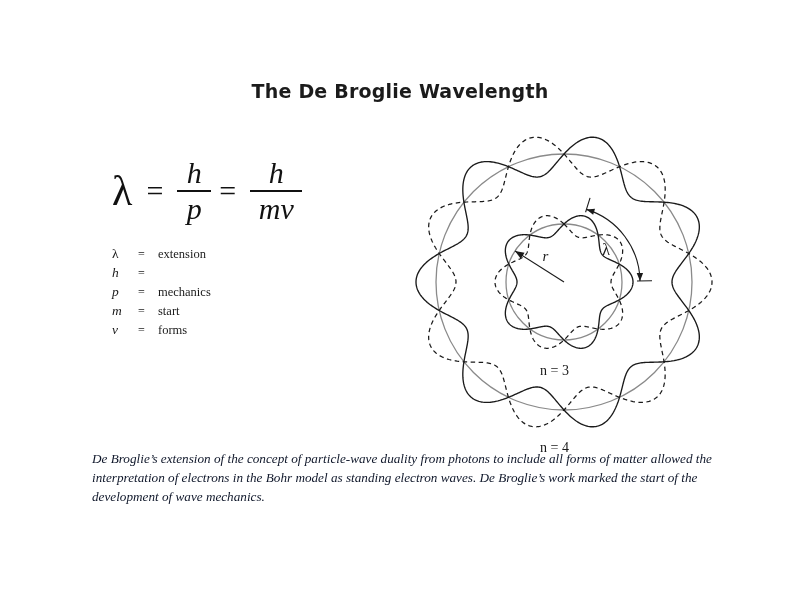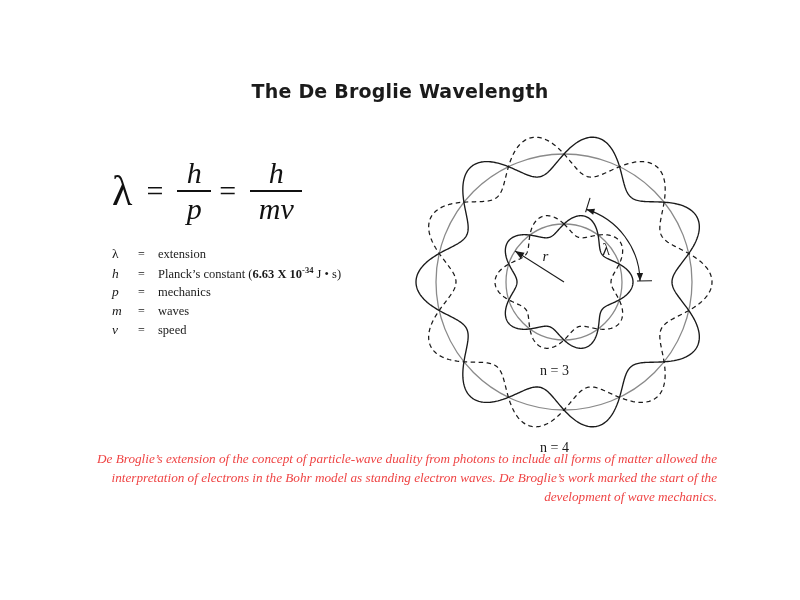--- a/index.html
+++ b/index.html
@@ -131,22 +131,22 @@
   
   .caption {
     position: absolute;
     left: 92px;
     top: 449px;
     width: 625px;
     font-family: "Liberation Serif", serif;
     font-style: italic;
     font-size: 13.2px;
     line-height: 1.45;
-    color: #ef4444;
-    text-align: right;
+    color: #0f172a;
+    text-align: left;
   }
 </style>
 </head>
 <body>
 
 <div id="slide">
 
   <div class="title">The De Broglie Wavelength</div>
 
   <div class="equation">
@@ -169,39 +169,38 @@
 
     <div class="legend-row">
       <span class="legend-sym upright">λ</span>
       <span class="legend-eq">=</span>
       <span class="legend-def">extension</span>
     </div>
 
     <div class="legend-row">
       <span class="legend-sym">h</span>
       <span class="legend-eq">=</span>
-      <span class="legend-def"><span>Planck’s constant (</span><span class="val">6.63 X 10</span><sup>-34</sup><span> J • s)</span></span>
       </div>
 
     <div class="legend-row">
       <span class="legend-sym">p</span>
       <span class="legend-eq">=</span>
       <span class="legend-def">mechanics</span>
     </div>
 
     <div class="legend-row">
       <span class="legend-sym">m</span>
       <span class="legend-eq">=</span>
-      <span class="legend-def">waves</span>
+      <span class="legend-def">start</span>
     </div>
 
     <div class="legend-row">
       <span class="legend-sym">v</span>
       <span class="legend-eq">=</span>
-      <span class="legend-def">speed</span>
+      <span class="legend-def">forms</span>
     </div>
 
   </div>
 
   <div class="diagram">
     <svg id="dia" width="344" height="330" viewBox="0 0 344 330">
       <g id="dia-shapes">
           <circle cx="172" cy="160" r="128" fill="none" stroke="#8a8a8a" stroke-width="1.3"></circle>
           <path d="M172.00 32.00L173.13 30.78L174.28 29.58L175.45 28.40L176.64 27.24L177.85 26.11L179.07 25.02L180.32 23.96L181.58 22.95L182.86 21.98L184.16 21.06L185.46 20.20L186.78 19.39L188.10 18.65L189.44 17.97L190.78 17.36L192.12 16.83L193.47 16.36L194.81 15.98L196.15 15.67L197.49 15.44L198.82 15.29L200.14 15.22L201.45 15.24L202.75 15.34L204.03 15.53L205.29 15.80L206.54 16.15L207.76 16.59L208.96 17.10L210.13 17.70L211.28 18.38L212.39 19.13L213.48 19.96L214.54 20.86L215.56 21.84L216.55 22.88L217.51 23.98L218.43 25.14L219.32 26.36L220.18 27.64L220.99 28.96L221.77 30.33L222.52 31.74L223.23 33.19L223.91 34.67L224.56 36.18L225.17 37.71L225.75 39.27L226.31 40.83L226.83 42.41L227.33 44.00L227.81 45.58L228.26 47.16L228.69 48.74L229.11 50.30L229.50 51.85L229.89 53.38L230.27 54.88L230.64 56.36L231.00 57.81L231.36 59.22L231.73 60.60L232.09 61.94L232.47 63.23L232.85 64.48L233.25 65.69L233.66 66.84L234.09 67.94L234.54 69.00L235.02 70.00L235.52 70.94L236.06 71.83L236.62 72.67L237.22 73.45L237.85 74.18L238.52 74.86L239.23 75.48L239.98 76.05L240.78 76.57L241.62 77.03L242.50 77.46L243.43 77.83L244.40 78.16L245.42 78.46L246.49 78.71L247.60 78.92L248.76 79.11L249.97 79.26L251.22 79.39L252.51 79.49L253.84 79.57L255.22 79.64L256.63 79.69L258.08 79.73L259.56 79.76L261.08 79.79L262.62 79.83L264.19 79.86L265.78 79.90L267.39 79.96L269.02 80.02L270.66 80.11L272.31 80.21L273.96 80.34L275.62 80.49L277.27 80.67L278.92 80.88L280.55 81.13L282.17 81.41L283.78 81.73L285.35 82.09L286.90 82.50L288.42 82.94L289.91 83.43L291.35 83.97L292.75 84.55L294.10 85.17L295.41 85.85L296.66 86.57L297.85 87.34L298.98 88.16L300.05 89.02L301.06 89.93L301.99 90.88L302.86 91.88L303.65 92.92L304.37 94.00L305.01 95.13L305.58 96.29L306.06 97.48L306.47 98.72L306.81 99.98L307.06 101.28L307.23 102.60L307.33 103.95L307.35 105.32L307.29 106.71L307.16 108.12L306.95 109.54L306.68 110.98L306.33 112.43L305.92 113.89L305.45 115.35L304.92 116.81L304.32 118.28L303.68 119.74L302.98 121.20L302.24 122.65L301.46 124.10L300.64 125.53L299.78 126.95L298.90 128.36L297.99 129.75L297.06 131.13L296.11 132.48L295.16 133.82L294.20 135.14L293.23 136.43L292.27 137.71L291.32 138.96L290.38 140.19L289.46 141.40L288.55 142.58L287.68 143.74L286.83 144.88L286.02 146.00L285.25 147.10L284.52 148.17L283.83 149.23L283.19 150.27L282.61 151.30L282.07 152.30L281.60 153.30L281.18 154.28L280.82 155.25L280.53 156.21L280.30 157.16L280.13 158.11L280.03 159.06L280.00 160.00L280.03 160.94L280.13 161.89L280.30 162.84L280.53 163.79L280.82 164.75L281.18 165.72L281.60 166.70L282.07 167.70L282.61 168.70L283.19 169.73L283.83 170.77L284.52 171.83L285.25 172.90L286.02 174.00L286.83 175.12L287.68 176.26L288.55 177.42L289.46 178.60L290.38 179.81L291.32 181.04L292.27 182.29L293.23 183.57L294.20 184.86L295.16 186.18L296.11 187.52L297.06 188.87L297.99 190.25L298.90 191.64L299.78 193.05L300.64 194.47L301.46 195.90L302.24 197.35L302.98 198.80L303.68 200.26L304.32 201.72L304.92 203.19L305.45 204.65L305.92 206.11L306.33 207.57L306.68 209.02L306.95 210.46L307.16 211.88L307.29 213.29L307.35 214.68L307.33 216.05L307.23 217.40L307.06 218.72L306.81 220.02L306.47 221.28L306.06 222.52L305.58 223.71L305.01 224.87L304.37 226.00L303.65 227.08L302.86 228.12L301.99 229.12L301.06 230.07L300.05 230.98L298.98 231.84L297.85 232.66L296.66 233.43L295.41 234.15L294.10 234.83L292.75 235.45L291.35 236.03L289.91 236.57L288.42 237.06L286.90 237.50L285.35 237.91L283.78 238.27L282.17 238.59L280.55 238.87L278.92 239.12L277.27 239.33L275.62 239.51L273.96 239.66L272.31 239.79L270.66 239.89L269.02 239.98L267.39 240.04L265.78 240.10L264.19 240.14L262.62 240.17L261.08 240.21L259.56 240.24L258.08 240.27L256.63 240.31L255.22 240.36L253.84 240.43L252.51 240.51L251.22 240.61L249.97 240.74L248.76 240.89L247.60 241.08L246.49 241.29L245.42 241.54L244.40 241.84L243.43 242.17L242.50 242.54L241.62 242.97L240.78 243.43L239.98 243.95L239.23 244.52L238.52 245.14L237.85 245.82L237.22 246.55L236.62 247.33L236.06 248.17L235.52 249.06L235.02 250.00L234.54 251.00L234.09 252.06L233.66 253.16L233.25 254.31L232.85 255.52L232.47 256.77L232.09 258.06L231.73 259.40L231.36 260.78L231.00 262.19L230.64 263.64L230.27 265.12L229.89 266.62L229.50 268.15L229.11 269.70L228.69 271.26L228.26 272.84L227.81 274.42L227.33 276.00L226.83 277.59L226.31 279.17L225.75 280.73L225.17 282.29L224.56 283.82L223.91 285.33L223.23 286.81L222.52 288.26L221.77 289.67L220.99 291.04L220.18 292.36L219.32 293.64L218.43 294.86L217.51 296.02L216.55 297.12L215.56 298.16L214.54 299.14L213.48 300.04L212.39 300.87L211.28 301.62L210.13 302.30L208.96 302.90L207.76 303.41L206.54 303.85L205.29 304.20L204.03 304.47L202.75 304.66L201.45 304.76L200.14 304.78L198.82 304.71L197.49 304.56L196.15 304.33L194.81 304.02L193.47 303.64L192.12 303.17L190.78 302.64L189.44 302.03L188.10 301.35L186.78 300.61L185.46 299.80L184.16 298.94L182.86 298.02L181.58 297.05L180.32 296.04L179.07 294.98L177.85 293.89L176.64 292.76L175.45 291.60L174.28 290.42L173.13 289.22L172.00 288.00L170.89 286.77L169.81 285.54L168.74 284.31L167.70 283.09L166.68 281.87L165.68 280.67L164.69 279.48L163.73 278.32L162.78 277.19L161.84 276.09L160.93 275.02L160.02 273.99L159.12 273.00L158.24 272.06L157.36 271.17L156.49 270.33L155.63 269.55L154.76 268.82L153.90 268.15L153.04 267.55L152.17 267.00L151.29 266.52L150.41 266.10L149.52 265.75L148.62 265.46L147.70 265.23L146.77 265.08L145.83 264.98L144.86 264.95L143.87 264.98L142.86 265.07L141.83 265.22L140.77 265.42L139.69 265.68L138.58 265.99L137.45 266.35L136.28 266.75L135.09 267.20L133.87 267.68L132.62 268.20L131.34 268.75L130.03 269.33L128.70 269.93L127.33 270.55L125.95 271.19L124.53 271.83L123.09 272.48L121.63 273.14L120.15 273.79L118.64 274.43L117.12 275.06L115.58 275.67L114.03 276.27L112.47 276.84L110.90 277.38L109.32 277.88L107.74 278.36L106.16 278.79L104.58 279.17L103.00 279.51L101.43 279.80L99.88 280.03L98.33 280.21L96.81 280.33L95.30 280.39L93.82 280.39L92.37 280.31L90.94 280.18L89.54 279.97L88.19 279.70L86.86 279.36L85.58 278.94L84.35 278.46L83.15 277.90L82.01 277.28L80.91 276.59L79.87 275.83L78.88 275.00L77.94 274.10L77.06 273.14L76.24 272.12L75.48 271.04L74.77 269.90L74.13 268.70L73.54 267.45L73.01 266.15L72.54 264.80L72.14 263.41L71.78 261.98L71.49 260.51L71.25 259.01L71.07 257.47L70.93 255.91L70.85 254.32L70.82 252.71L70.83 251.09L70.89 249.46L70.98 247.81L71.12 246.16L71.29 244.51L71.49 242.86L71.71 241.21L71.96 239.57L72.23 237.95L72.52 236.33L72.82 234.74L73.13 233.16L73.45 231.60L73.76 230.07L74.07 228.57L74.38 227.09L74.67 225.65L74.95 224.24L75.21 222.86L75.44 221.51L75.65 220.21L75.83 218.93L75.97 217.70L76.08 216.50L76.15 215.34L76.17 214.22L76.15 213.13L76.08 212.08L75.96 211.07L75.78 210.09L75.55 209.14L75.26 208.23L74.92 207.35L74.51 206.50L74.05 205.67L73.52 204.88L72.94 204.11L72.29 203.35L71.58 202.62L70.81 201.91L69.99 201.22L69.10 200.53L68.16 199.86L67.16 199.20L66.12 198.54L65.02 197.88L63.87 197.23L62.68 196.58L61.45 195.92L60.17 195.26L58.87 194.59L57.53 193.91L56.16 193.22L54.77 192.51L53.36 191.79L51.94 191.05L50.50 190.29L49.06 189.51L47.62 188.72L46.18 187.89L44.75 187.05L43.33 186.18L41.94 185.28L40.56 184.36L39.21 183.41L37.89 182.44L36.61 181.44L35.37 180.42L34.17 179.37L33.02 178.30L31.93 177.20L30.89 176.08L29.92 174.93L29.01 173.77L28.17 172.58L27.39 171.38L26.70 170.16L26.07 168.93L25.53 167.68L25.07 166.42L24.68 165.14L24.39 163.87L24.17 162.58L24.04 161.29L24.00 160.00L24.04 158.71L24.17 157.42L24.39 156.13L24.68 154.86L25.07 153.58L25.53 152.32L26.07 151.07L26.70 149.84L27.39 148.62L28.17 147.42L29.01 146.23L29.92 145.07L30.89 143.92L31.93 142.80L33.02 141.70L34.17 140.63L35.37 139.58L36.61 138.56L37.89 137.56L39.21 136.59L40.56 135.64L41.94 134.72L43.33 133.82L44.75 132.95L46.18 132.11L47.62 131.28L49.06 130.49L50.50 129.71L51.94 128.95L53.36 128.21L54.77 127.49L56.16 126.78L57.53 126.09L58.87 125.41L60.17 124.74L61.45 124.08L62.68 123.42L63.87 122.77L65.02 122.12L66.12 121.46L67.16 120.80L68.16 120.14L69.10 119.47L69.99 118.78L70.81 118.09L71.58 117.38L72.29 116.65L72.94 115.89L73.52 115.12L74.05 114.33L74.51 113.50L74.92 112.65L75.26 111.77L75.55 110.86L75.78 109.91L75.96 108.93L76.08 107.92L76.15 106.87L76.17 105.78L76.15 104.66L76.08 103.50L75.97 102.30L75.83 101.07L75.65 99.79L75.44 98.49L75.21 97.14L74.95 95.76L74.67 94.35L74.38 92.91L74.07 91.43L73.76 89.93L73.45 88.40L73.13 86.84L72.82 85.26L72.52 83.67L72.23 82.05L71.96 80.43L71.71 78.79L71.49 77.14L71.29 75.49L71.12 73.84L70.98 72.19L70.89 70.54L70.83 68.91L70.82 67.29L70.85 65.68L70.93 64.09L71.07 62.53L71.25 60.99L71.49 59.49L71.78 58.02L72.14 56.59L72.54 55.20L73.01 53.85L73.54 52.55L74.13 51.30L74.77 50.10L75.48 48.96L76.24 47.88L77.06 46.86L77.94 45.90L78.88 45.00L79.87 44.17L80.91 43.41L82.01 42.72L83.15 42.10L84.35 41.54L85.58 41.06L86.86 40.64L88.19 40.30L89.54 40.03L90.94 39.82L92.37 39.69L93.82 39.61L95.30 39.61L96.81 39.67L98.33 39.79L99.88 39.97L101.43 40.20L103.00 40.49L104.58 40.83L106.16 41.21L107.74 41.64L109.32 42.12L110.90 42.62L112.47 43.16L114.03 43.73L115.58 44.33L117.12 44.94L118.64 45.57L120.15 46.21L121.63 46.86L123.09 47.52L124.53 48.17L125.95 48.81L127.33 49.45L128.70 50.07L130.03 50.67L131.34 51.25L132.62 51.80L133.87 52.32L135.09 52.80L136.28 53.25L137.45 53.65L138.58 54.01L139.69 54.32L140.77 54.58L141.83 54.78L142.86 54.93L143.87 55.02L144.86 55.05L145.83 55.02L146.77 54.92L147.70 54.77L148.62 54.54L149.52 54.25L150.41 53.90L151.29 53.48L152.17 53.00L153.04 52.45L153.90 51.85L154.76 51.18L155.63 50.45L156.49 49.67L157.36 48.83L158.24 47.94L159.12 47.00L160.02 46.01L160.93 44.98L161.84 43.91L162.78 42.81L163.73 41.68L164.69 40.52L165.68 39.33L166.68 38.13L167.70 36.91L168.74 35.69L169.81 34.46L170.89 33.23L172.00 32.00Z" fill="none" stroke="#1a1a1a" stroke-width="1.35" stroke-linejoin="round"></path>
           <path d="M172.00 31.97L173.11 33.19L174.19 34.42L175.26 35.65L176.30 36.88L177.32 38.10L178.33 39.30L179.31 40.49L180.28 41.65L181.23 42.78L182.16 43.89L183.08 44.96L183.98 45.98L184.88 46.97L185.76 47.91L186.64 48.81L187.51 49.65L188.38 50.43L189.24 51.16L190.10 51.83L190.97 52.44L191.83 52.99L192.71 53.47L193.59 53.89L194.48 54.25L195.38 54.54L196.30 54.77L197.23 54.93L198.17 55.02L199.14 55.06L200.13 55.03L201.13 54.94L202.17 54.80L203.22 54.59L204.30 54.34L205.41 54.03L206.55 53.67L207.71 53.27L208.90 52.83L210.12 52.34L211.37 51.82L212.65 51.28L213.96 50.70L215.29 50.10L216.65 49.48L218.04 48.84L219.46 48.20L220.90 47.55L222.36 46.90L223.84 46.25L225.34 45.60L226.87 44.97L228.40 44.36L229.95 43.76L231.52 43.19L233.09 42.65L234.66 42.14L236.25 41.67L237.83 41.24L239.41 40.85L240.98 40.51L242.55 40.23L244.11 39.99L245.65 39.81L247.18 39.69L248.68 39.63L250.17 39.63L251.62 39.70L253.05 39.84L254.45 40.04L255.81 40.31L257.13 40.65L258.41 41.07L259.65 41.55L260.84 42.10L261.99 42.72L263.09 43.41L264.13 44.17L265.12 45.00L266.06 45.90L266.94 46.85L267.76 47.87L268.53 48.95L269.24 50.09L269.88 51.29L270.47 52.54L271.00 53.84L271.47 55.18L271.88 56.57L272.23 58.00L272.53 59.47L272.77 60.98L272.95 62.51L273.09 64.07L273.17 65.66L273.20 67.26L273.19 68.89L273.14 70.52L273.04 72.17L272.91 73.82L272.74 75.47L272.54 77.12L272.32 78.77L272.06 80.41L271.79 82.03L271.51 83.65L271.20 85.24L270.90 86.82L270.58 88.38L270.27 89.91L269.95 91.41L269.65 92.89L269.35 94.33L269.08 95.75L268.82 97.13L268.58 98.47L268.37 99.78L268.19 101.05L268.04 102.29L267.94 103.49L267.87 104.65L267.84 105.78L267.86 106.86L267.93 107.91L268.05 108.93L268.22 109.91L268.45 110.85L268.74 111.77L269.08 112.65L269.48 113.50L269.95 114.33L270.47 115.12L271.06 115.90L271.70 116.65L272.41 117.38L273.17 118.09L274.00 118.79L274.88 119.47L275.82 120.15L276.82 120.81L277.86 121.47L278.96 122.12L280.11 122.78L281.30 123.43L282.53 124.09L283.80 124.75L285.11 125.42L286.44 126.10L287.81 126.79L289.20 127.50L290.61 128.22L292.03 128.96L293.46 129.72L294.90 130.49L296.35 131.29L297.78 132.11L299.21 132.96L300.63 133.83L302.03 134.72L303.41 135.64L304.76 136.59L306.08 137.56L307.36 138.56L308.60 139.58L309.80 140.63L310.95 141.71L312.04 142.80L313.08 143.93L314.06 145.07L314.97 146.23L315.81 147.42L316.59 148.62L317.29 149.84L317.91 151.08L318.46 152.32L318.92 153.59L319.31 154.86L319.61 156.13L319.82 157.42L319.95 158.71L320.00 160.00L319.96 161.29L319.83 162.58L319.62 163.87L319.32 165.14L318.94 166.42L318.48 167.68L317.94 168.93L317.32 170.16L316.62 171.38L315.85 172.59L315.01 173.77L314.10 174.94L313.13 176.08L312.10 177.20L311.00 178.30L309.86 179.37L308.66 180.42L307.42 181.45L306.14 182.45L304.82 183.42L303.47 184.37L302.10 185.29L300.70 186.18L299.28 187.05L297.85 187.90L296.41 188.72L294.97 189.52L293.53 190.30L292.10 191.06L290.67 191.80L289.26 192.52L287.87 193.23L286.50 193.92L285.16 194.60L283.86 195.27L282.58 195.93L281.35 196.59L280.15 197.24L279.01 197.89L277.90 198.55L276.85 199.20L275.86 199.87L274.91 200.54L274.03 201.22L273.20 201.92L272.43 202.63L271.72 203.36L271.07 204.11L270.48 204.88L269.95 205.68L269.49 206.50L269.08 207.35L268.73 208.23L268.44 209.14L268.21 210.08L268.03 211.06L267.91 212.07L267.84 213.12L267.81 214.21L267.84 215.33L267.90 216.49L268.01 217.69L268.15 218.92L268.33 220.19L268.54 221.50L268.77 222.84L269.03 224.22L269.31 225.63L269.60 227.08L269.90 228.55L270.21 230.05L270.53 231.58L270.84 233.14L271.15 234.72L271.45 236.31L271.74 237.92L272.01 239.55L272.26 241.19L272.49 242.84L272.69 244.49L272.86 246.14L272.99 247.79L273.09 249.43L273.14 251.07L273.16 252.69L273.12 254.30L273.04 255.89L272.91 257.45L272.73 258.99L272.49 260.49L272.20 261.96L271.85 263.40L271.44 264.79L270.98 266.14L270.45 267.44L269.86 268.69L269.22 269.89L268.52 271.03L267.75 272.11L266.93 273.14L266.06 274.10L265.12 274.99L264.13 275.83L263.09 276.59L262.00 277.28L260.85 277.91L259.66 278.47L258.42 278.95L257.14 279.37L255.82 279.71L254.46 279.99L253.07 280.19L251.65 280.33L250.19 280.40L248.71 280.41L247.21 280.35L245.68 280.24L244.14 280.06L242.58 279.82L241.02 279.54L239.44 279.20L237.86 278.81L236.28 278.38L234.70 277.91L233.12 277.41L231.55 276.87L229.98 276.30L228.43 275.70L226.90 275.09L225.37 274.46L223.87 273.82L222.38 273.17L220.92 272.51L219.48 271.86L218.07 271.22L216.68 270.58L215.31 269.96L213.98 269.36L212.67 268.78L211.39 268.23L210.14 267.70L208.92 267.22L207.73 266.77L206.56 266.37L205.42 266.01L204.31 265.70L203.23 265.44L202.17 265.23L201.14 265.08L200.13 264.99L199.14 264.96L198.18 264.99L197.23 265.08L196.30 265.24L195.38 265.46L194.48 265.74L193.59 266.10L192.70 266.51L191.83 266.99L190.96 267.54L190.10 268.14L189.23 268.81L188.37 269.53L187.50 270.32L186.63 271.15L185.76 272.04L184.87 272.98L183.98 273.96L183.07 274.99L182.15 276.06L181.22 277.16L180.27 278.29L179.31 279.45L178.32 280.63L177.32 281.84L176.30 283.05L175.25 284.28L174.19 285.51L173.11 286.74L172.00 287.97L170.87 289.18L169.72 290.38L168.55 291.57L167.37 292.72L166.16 293.85L164.93 294.95L163.68 296.01L162.42 297.02L161.14 297.99L159.85 298.91L158.54 299.78L157.22 300.58L155.90 301.33L154.56 302.00L153.22 302.62L151.88 303.15L150.54 303.62L149.19 304.01L147.85 304.32L146.51 304.55L145.18 304.70L143.86 304.77L142.55 304.75L141.25 304.66L139.97 304.47L138.71 304.20L137.46 303.85L136.24 303.42L135.04 302.90L133.87 302.31L132.72 301.63L131.60 300.88L130.51 300.05L129.46 299.15L128.43 298.18L127.44 297.14L126.48 296.04L125.56 294.88L124.67 293.66L123.82 292.39L123.00 291.06L122.21 289.69L121.47 288.28L120.75 286.84L120.08 285.36L119.43 283.85L118.82 282.32L118.23 280.76L117.68 279.20L117.15 277.62L116.65 276.03L116.18 274.45L115.73 272.87L115.29 271.29L114.88 269.73L114.48 268.18L114.09 266.65L113.72 265.14L113.35 263.67L112.98 262.22L112.62 260.80L112.26 259.42L111.89 258.09L111.52 256.79L111.14 255.54L110.74 254.33L110.33 253.18L109.90 252.07L109.45 251.02L108.97 250.02L108.47 249.07L107.94 248.17L107.37 247.34L106.78 246.55L106.15 245.82L105.48 245.15L104.77 244.52L104.02 243.95L103.22 243.43L102.39 242.96L101.51 242.54L100.58 242.16L99.61 241.83L98.59 241.53L97.52 241.28L96.41 241.06L95.25 240.88L94.05 240.72L92.80 240.60L91.51 240.49L90.17 240.41L88.80 240.34L87.39 240.29L85.94 240.25L84.46 240.22L82.95 240.18L81.40 240.15L79.84 240.12L78.24 240.08L76.63 240.02L75.01 239.96L73.37 239.87L71.72 239.77L70.06 239.64L68.41 239.49L66.75 239.31L65.11 239.10L63.47 238.85L61.85 238.57L60.25 238.25L58.67 237.89L57.12 237.49L55.60 237.04L54.12 236.55L52.67 236.02L51.27 235.44L49.91 234.81L48.61 234.14L47.36 233.42L46.16 232.65L45.03 231.84L43.96 230.97L42.95 230.07L42.02 229.11L41.15 228.12L40.36 227.08L39.64 225.99L38.99 224.87L38.42 223.71L37.93 222.52L37.52 221.29L37.19 220.02L36.93 218.73L36.76 217.41L36.66 216.06L36.64 214.69L36.69 213.30L36.82 211.89L37.03 210.46L37.30 209.03L37.64 207.58L38.05 206.12L38.52 204.66L39.06 203.20L39.65 201.73L40.29 200.27L40.99 198.81L41.73 197.36L42.51 195.91L43.33 194.48L44.18 193.06L45.07 191.65L45.98 190.26L46.91 188.88L47.85 187.52L48.81 186.19L49.77 184.87L50.73 183.57L51.70 182.30L52.65 181.04L53.59 179.82L54.51 178.61L55.42 177.42L56.29 176.26L57.14 175.12L57.95 174.00L58.73 172.91L59.46 171.83L60.15 170.77L60.79 169.73L61.38 168.71L61.91 167.70L62.39 166.70L62.81 165.72L63.17 164.75L63.46 163.79L63.70 162.84L63.86 161.89L63.96 160.94L64.00 160.00L63.97 159.06L63.87 158.11L63.71 157.16L63.48 156.21L63.19 155.25L62.83 154.28L62.42 153.30L61.94 152.30L61.41 151.30L60.83 150.27L60.19 149.23L59.51 148.18L58.78 147.10L58.00 146.00L57.19 144.89L56.35 143.75L55.47 142.59L54.57 141.40L53.65 140.20L52.71 138.97L51.76 137.72L50.80 136.44L49.84 135.15L48.88 133.83L47.92 132.49L46.97 131.14L46.04 129.76L45.13 128.37L44.25 126.96L43.39 125.54L42.57 124.11L41.79 122.66L41.05 121.21L40.35 119.75L39.70 118.29L39.11 116.82L38.58 115.36L38.10 113.89L37.69 112.44L37.34 110.99L37.07 109.55L36.86 108.12L36.73 106.71L36.67 105.32L36.68 103.95L36.78 102.60L36.95 101.28L37.20 99.98L37.53 98.72L37.94 97.49L38.42 96.29L38.99 95.13L39.63 94.00L40.35 92.92L41.14 91.88L42.00 90.88L42.93 89.92L43.93 89.01L45.00 88.15L46.13 87.33L47.32 86.56L48.57 85.84L49.88 85.16L51.23 84.53L52.63 83.95L54.07 83.42L55.55 82.93L57.07 82.48L58.62 82.08L60.20 81.72L61.80 81.39L63.42 81.11L65.05 80.86L66.70 80.65L68.35 80.47L70.01 80.31L71.66 80.19L73.31 80.08L74.95 80.00L76.58 79.93L78.19 79.88L79.79 79.84L81.35 79.80L82.90 79.77L84.41 79.74L85.90 79.71L87.35 79.67L88.76 79.62L90.14 79.55L91.47 79.47L92.77 79.37L94.02 79.25L95.22 79.09L96.38 78.91L97.50 78.70L98.57 78.44L99.59 78.16L100.57 77.82L101.50 77.45L102.38 77.03L103.22 76.56L104.01 76.05L104.77 75.48L105.48 74.86L106.15 74.19L106.79 73.46L107.39 72.68L107.95 71.84L108.48 70.95L108.99 70.01L109.46 69.01L109.92 67.96L110.35 66.86L110.76 65.70L111.16 64.50L111.55 63.25L111.92 61.96L112.29 60.62L112.65 59.25L113.02 57.84L113.38 56.39L113.75 54.91L114.12 53.41L114.51 51.88L114.91 50.33L115.33 48.77L115.76 47.20L116.21 45.61L116.68 44.03L117.18 42.44L117.71 40.87L118.26 39.30L118.84 37.75L119.46 36.21L120.10 34.70L120.78 33.22L121.49 31.77L122.24 30.36L123.02 28.99L123.83 27.66L124.69 26.39L125.57 25.17L126.50 24.00L127.45 22.90L128.44 21.86L129.47 20.88L130.52 19.98L131.61 19.15L132.73 18.39L133.87 17.71L135.05 17.11L136.24 16.59L137.47 16.15L138.71 15.80L139.97 15.53L141.25 15.34L142.55 15.23L143.86 15.21L145.18 15.28L146.51 15.42L147.84 15.65L149.19 15.96L150.53 16.35L151.88 16.81L153.22 17.34L154.56 17.95L155.89 18.63L157.22 19.37L158.54 20.17L159.84 21.03L161.14 21.95L162.41 22.91L163.68 23.93L164.92 24.99L166.15 26.08L167.36 27.21L168.55 28.37L169.72 29.55L170.87 30.75L172.00 31.97Z" fill="none" stroke="#1a1a1a" stroke-width="1.25" stroke-linejoin="round" stroke-dasharray="4.5 3.5"></path>

